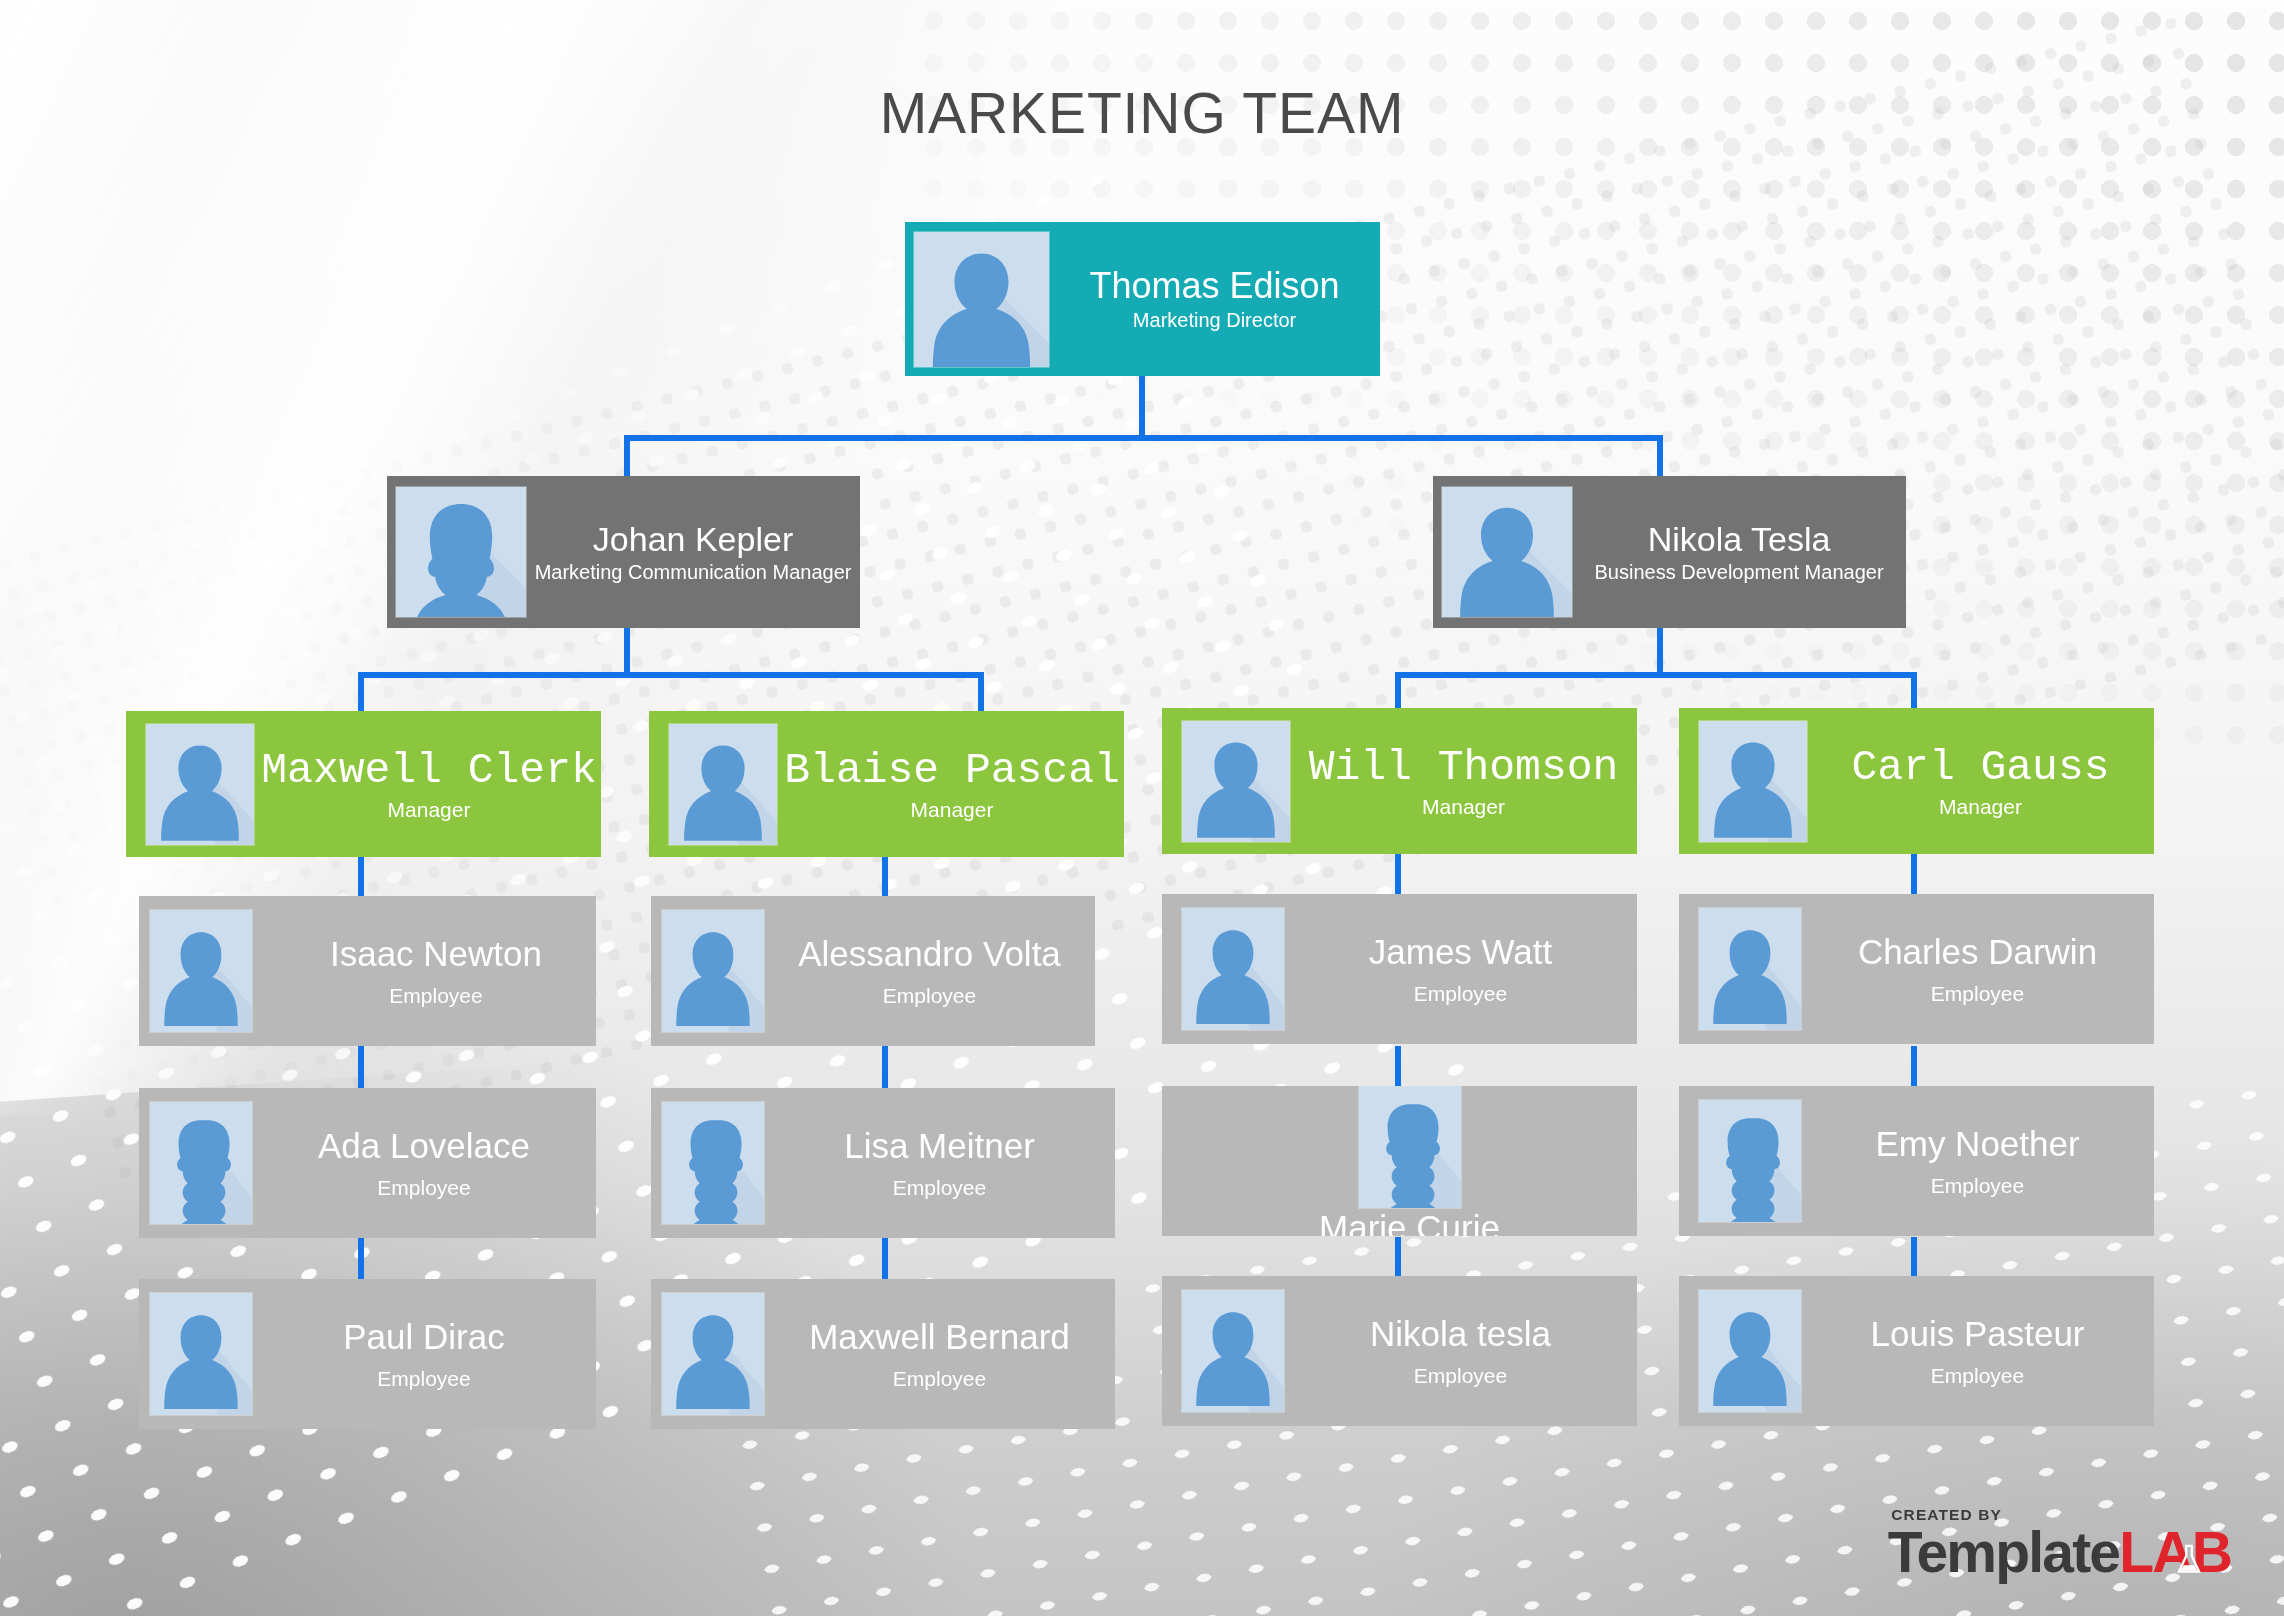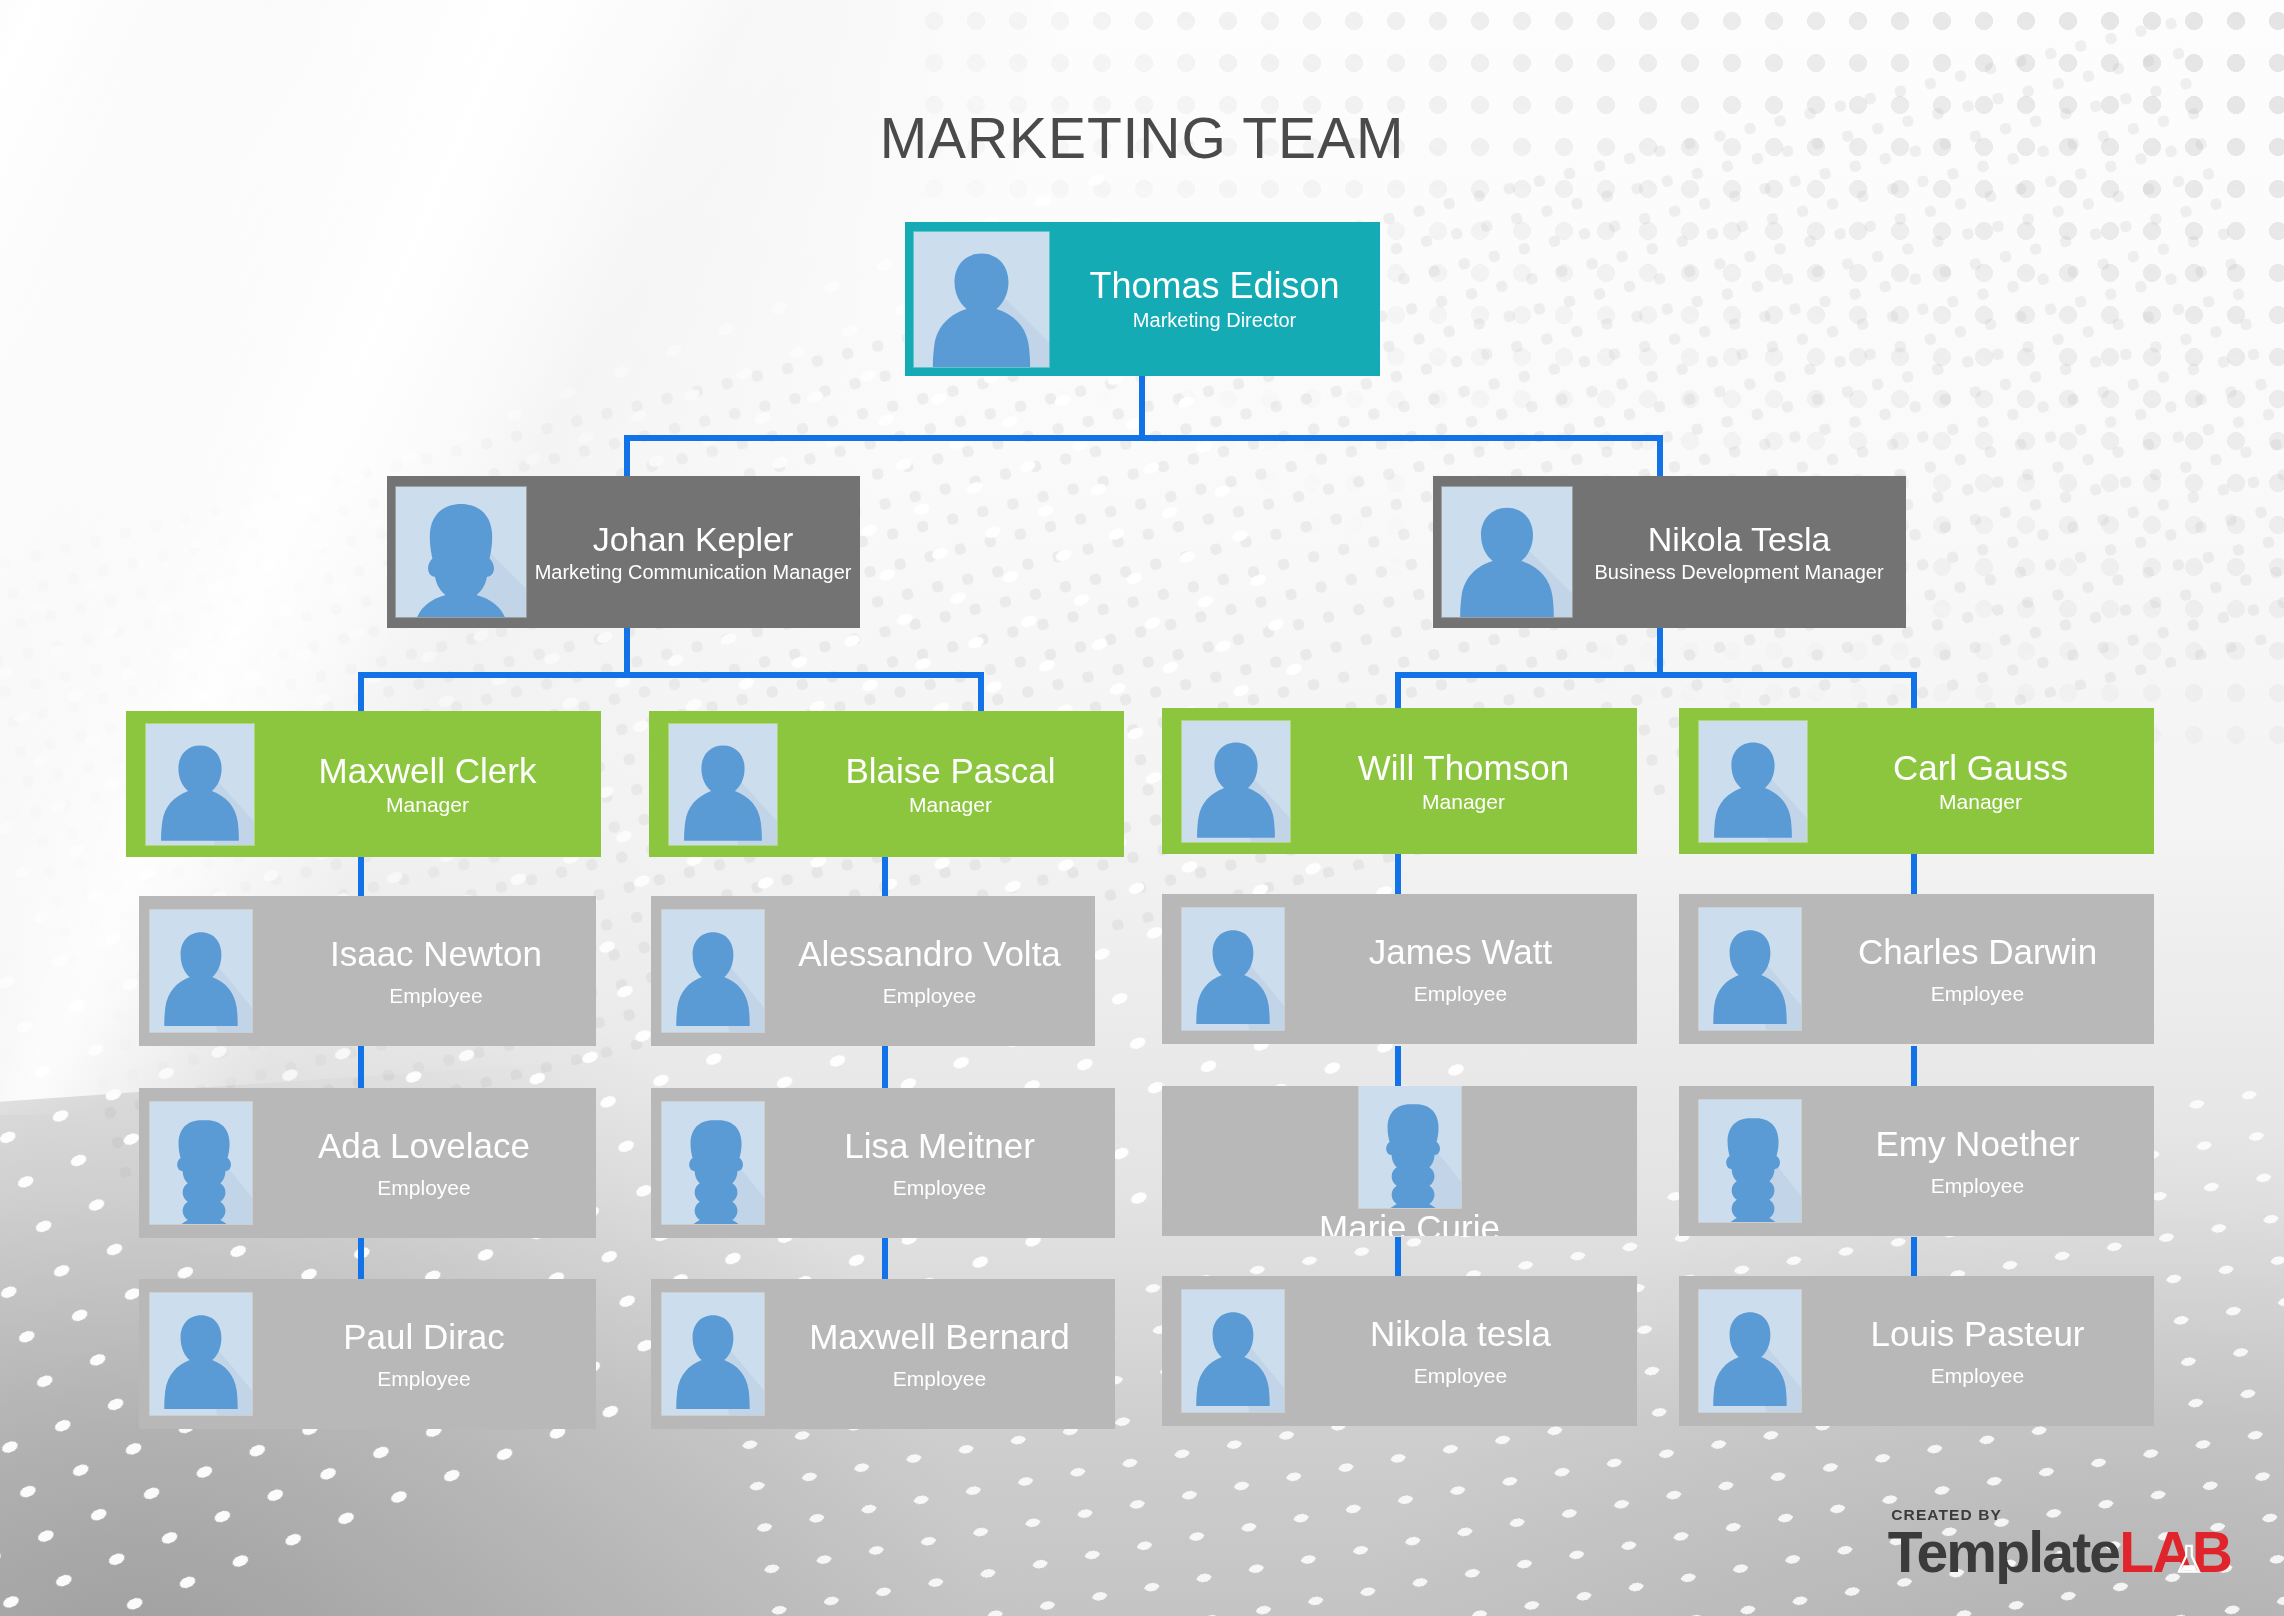--- a/index.html
+++ b/index.html
@@ -84,21 +84,21 @@
   .bg-streak2{
     position:absolute;top:-73px;left:-183px;width:1188px;height:1188px;
     background:linear-gradient(125deg,
       rgba(255,255,255,0) 0%,
       rgba(255,255,255,.7) 30%,
       rgba(255,255,255,0) 55%);
   }
 
   
   .title{
-    position:absolute;left:0;top:105px;width:2284px;
+    position:absolute;left:0;top:80px;width:2284px;
     text-align:center;
     font-size:57px;letter-spacing:0.9px;
     color:#4a4a4a;font-weight:400;
     white-space:nowrap;
   }
 
   
   .conn{position:absolute;background:#1272e8;}
 
   
@@ -131,21 +131,21 @@
   
   .lvl-director{background:#14abb4;}
   .lvl-director .nm{font-size:36px;}
   .lvl-director .rl{font-size:20px;margin-top:2.7px;}
 
   .lvl-mgr2{background:#737373;}
   .lvl-mgr2 .nm{font-size:34px;}
   .lvl-mgr2 .rl{font-size:20px;margin-top:1.8px;line-height:1.2;}
 
   .lvl-mgr3{background:#8cc63e;}
-  .lvl-mgr3 .nm{font-size:35px;}
+  .lvl-mgr3 .nm{font-size:43px;font-family:Liberation Mono, monospace;}
   .lvl-mgr3 .rl{font-size:21px;margin-top:2.7px;}
 
   .lvl-emp{background:#b8b8b8;}
   .lvl-emp .nm{font-size:35px;}
   .lvl-emp .rl{font-size:21px;margin-top:11px;}
 
   
   .logo{
     position:absolute;right:53px;bottom:35px;
     text-align:left;

